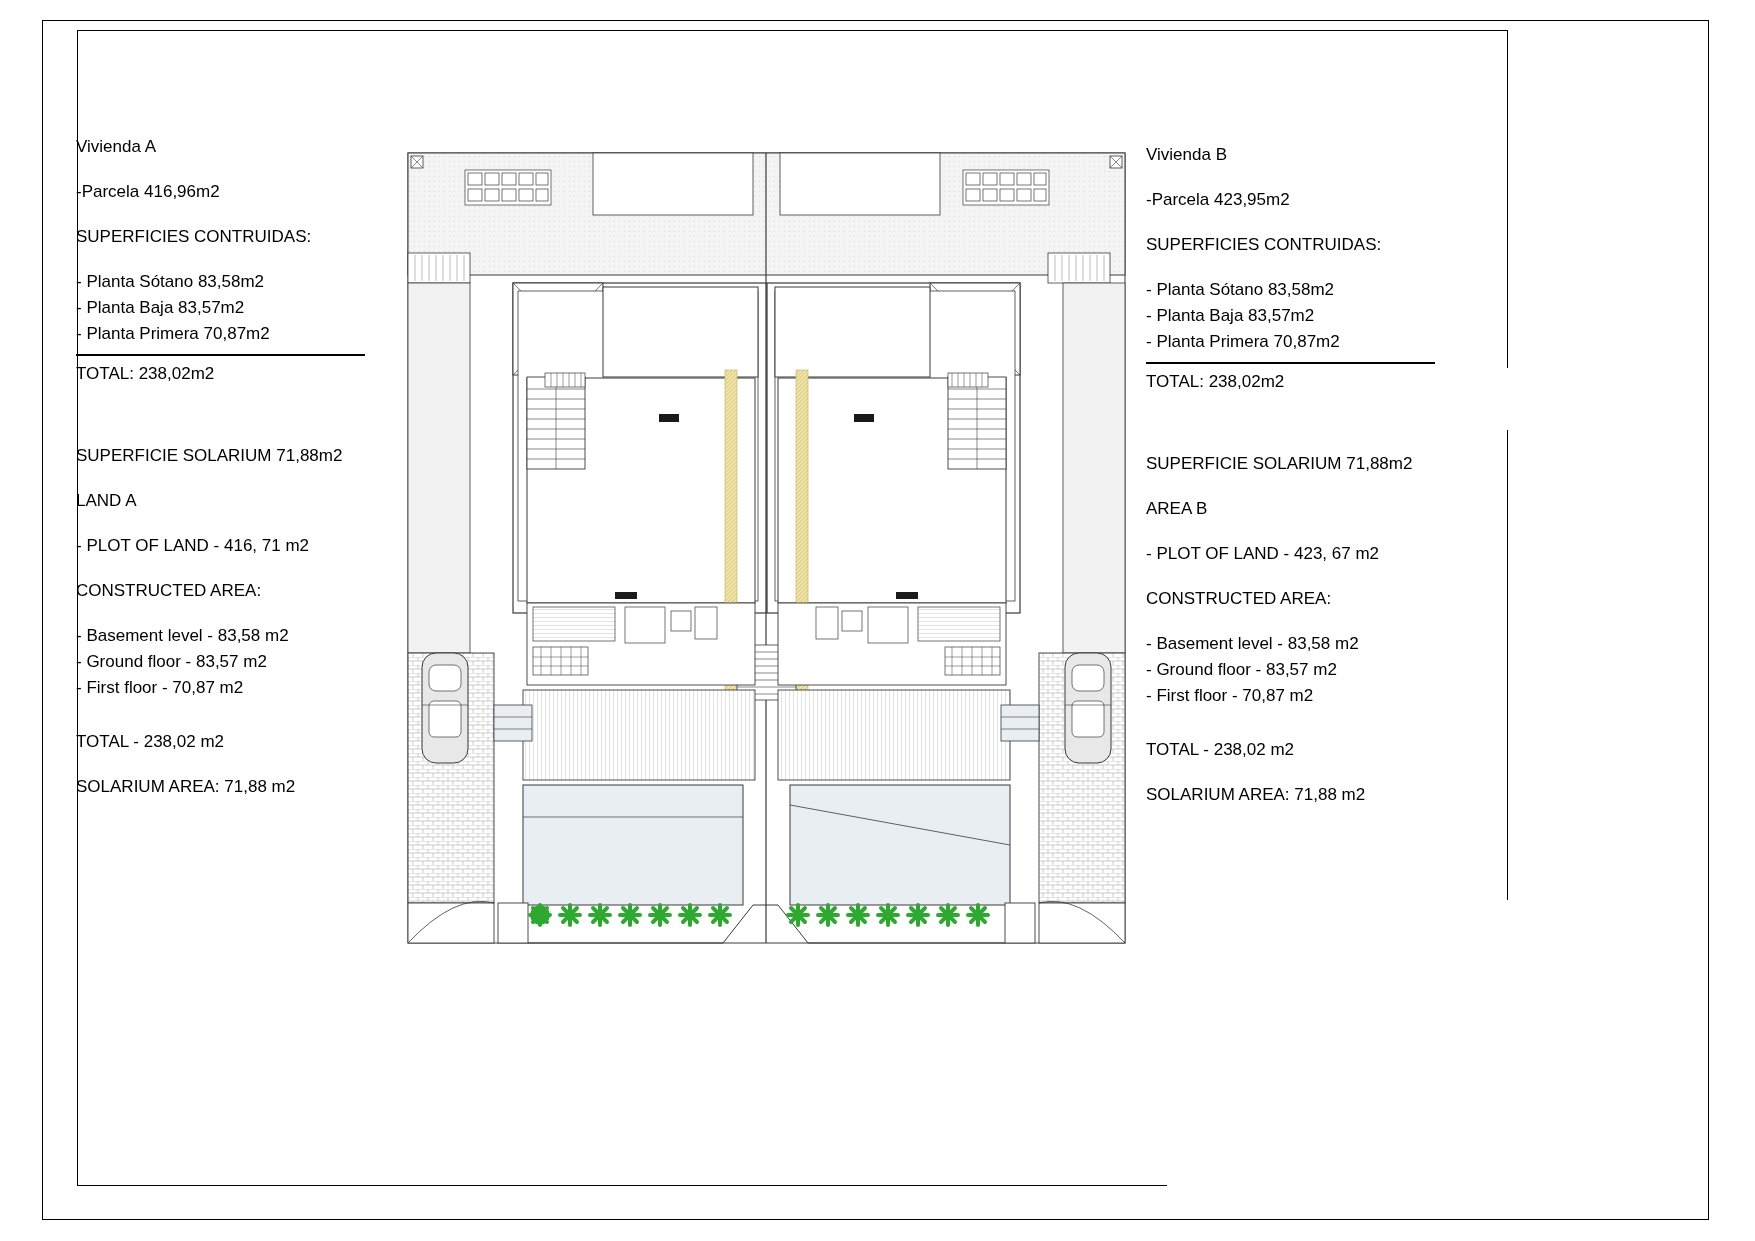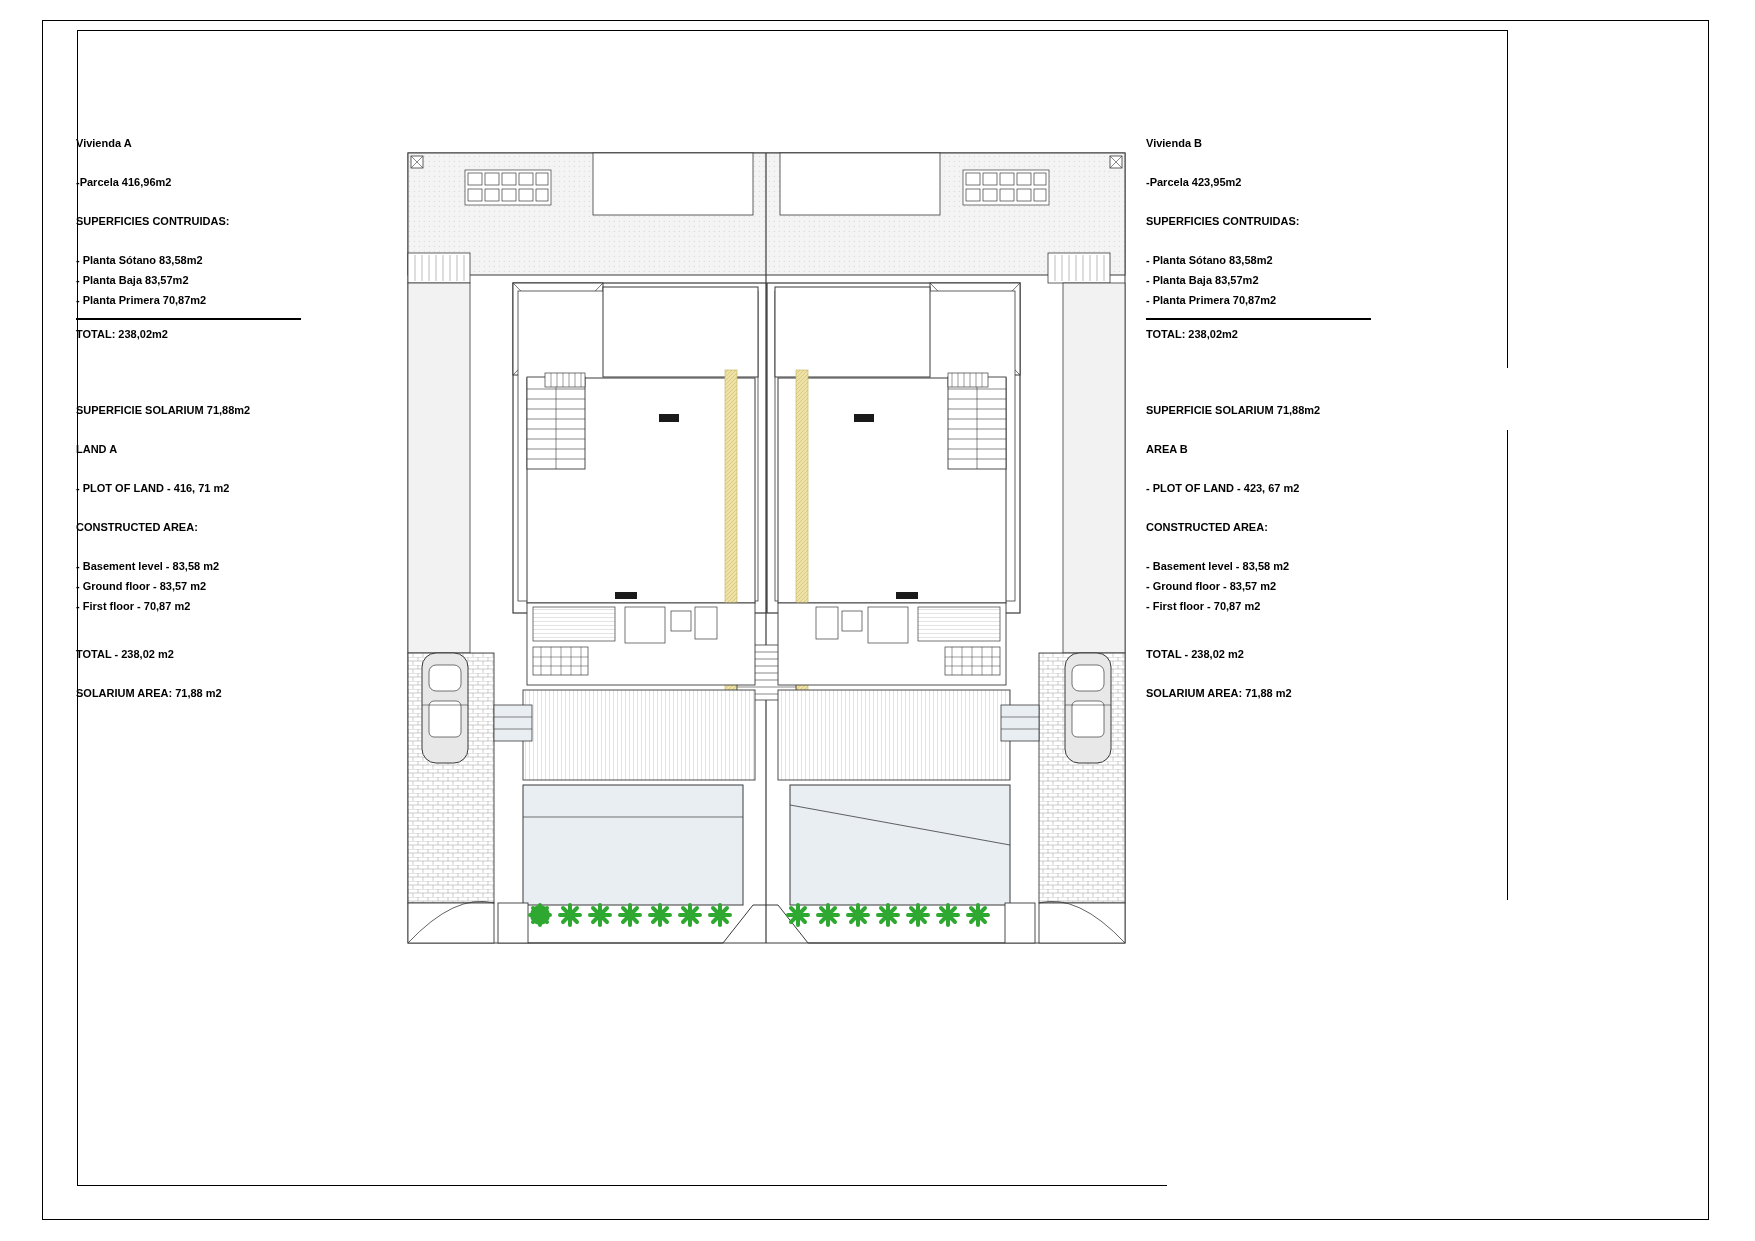--- a/index.html
+++ b/index.html
@@ -63,39 +63,39 @@
     left: 77px;
     top: 1185px;
     width: 1090px;
     height: 1px;
     background: #000;
   }
 
   
   .text-block {
     position: absolute;
-    font-size: 11px;
-    font-weight: bold;
+    font-size: 17px;
+    font-weight: normal;
     line-height: 1.0;
   }
   .text-block .line {
     white-space: nowrap;
     margin: 0;
   }
   .gap-lg { height: 28px; }
   .underlined {
     display: inline-block;
     border-bottom: 2px solid #000;
     padding-right: 95px;
     padding-bottom: 12px;
   }
   .tight .line { margin-bottom: 9px; }
 
   #block-a { left: 76px; top: 138px; }
-  #block-b { left: 1146px; top: 138px; }
+  #block-b { left: 1146px; top: 146px; }
 
   
   .plan {
     position: absolute;
     left: 393px;
     top: 145px;
     width: 747px;
     height: 815px;
   }
   .plan svg { display: block; }

